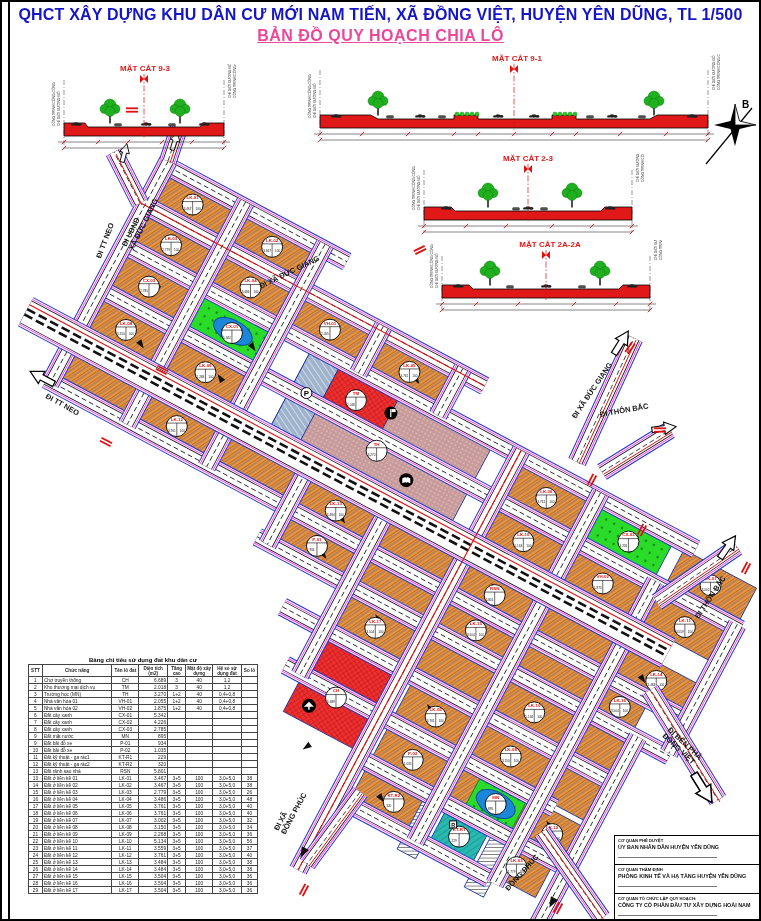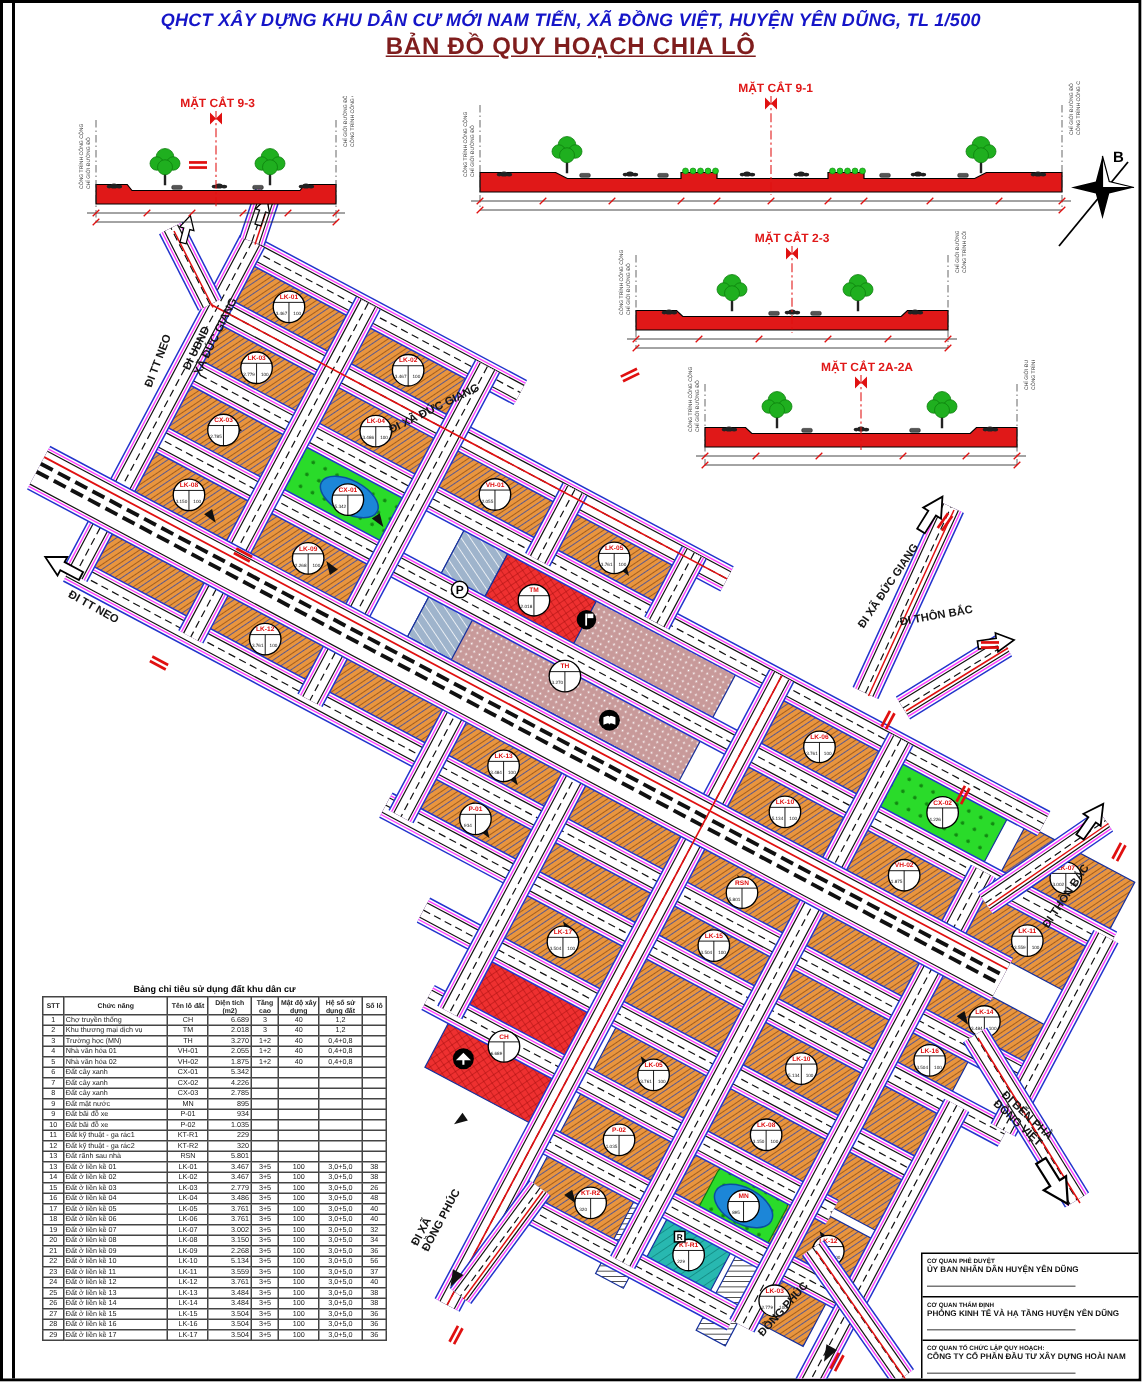--- a/index.html
+++ b/index.html
@@ -1,21 +1,21 @@
 <!DOCTYPE html>
 <html><head>
 <meta charset="utf-8">
 <style>
   html,body{margin:0;padding:0;background:#e8e8e8;}
   #page{position:relative;width:761px;height:921px;background:#fff;border:2px solid #000;
         box-sizing:border-box;overflow:hidden;font-family:"Liberation Sans",sans-serif;}
   #frame-left{position:absolute;left:6px;top:0;width:2px;height:921px;background:#000;}
   header{position:absolute;left:0;top:4px;width:100%;text-align:center;z-index:30;}
-  #title1{font-size:12px;font-weight:bold;color:#1515c8;letter-spacing:.2px;font-style:italic;}
-  #title2{font-size:16px;font-weight:bold;color:#7f1d1d;text-decoration:underline;margin-top:3px;letter-spacing:.5px;}
+  #title1{font-size:16px;font-weight:bold;color:#1515c8;letter-spacing:.2px;}
+  #title2{font-size:16px;font-weight:bold;color:#ec4899;text-decoration:underline;margin-top:3px;letter-spacing:.5px;}
   .xsec{position:absolute;z-index:20;}
   .xsec .xtitle{position:absolute;width:100%;text-align:center;top:0;font-size:8px;font-weight:bold;color:#e01818;}
   .xsec svg{position:absolute;left:0;top:0;}
   #map-svg{position:absolute;left:0;top:0;z-index:5;}
   .rlabel{position:absolute;z-index:25;font-size:7.5px;font-weight:bold;color:#151515;white-space:nowrap;
           transform-origin:0 50%;line-height:8px;}
   #compass{position:absolute;z-index:26;}
   #land-table{position:absolute;left:26px;top:654px;width:230px;z-index:28;background:#fff;}
   #land-table .tbl-title{font-size:6px;font-weight:bold;text-align:center;padding:1px 0;}
   #land-table table{border-collapse:collapse;width:100%;}
@@ -230,21 +230,21 @@
         <line x1="27.8" y1="74.2" x2="32.2" y2="69.8" stroke="#E01010" stroke-width="0.9"></line>
         <line x1="235.8" y1="74.2" x2="240.2" y2="69.8" stroke="#E01010" stroke-width="0.9"></line>
         <line x1="27.8" y1="80.2" x2="32.2" y2="75.8" stroke="#E01010" stroke-width="0.9"></line>
         <line x1="235.8" y1="80.2" x2="240.2" y2="75.8" stroke="#E01010" stroke-width="0.9"></line>
         <text x="26" y="56" font-size="3.4" fill="#333" transform="rotate(-90 26 56)">CHỈ GIỚI ĐƯỜNG ĐỎ</text>
         <text x="21" y="56" font-size="3.4" fill="#333" transform="rotate(-90 21 56)">CÔNG TRÌNH CÔNG CỘNG</text>
         <text x="245" y="28" font-size="3.4" fill="#333" transform="rotate(-90 245 28)">CHỈ GIỚI ĐƯỜNG ĐỎ</text>
         <text x="250" y="28" font-size="3.4" fill="#333" transform="rotate(-90 250 28)">CÔNG TRÌNH CÔNG CỘNG</text>
       </svg>
   </div>
-  <div class="xsec" id="xs2a" style="left:444px;top:238px;width:264px;height:80px">
+  <div class="xsec" id="xs2a" style="left:416px;top:238px;width:264px;height:80px">
     <div class="xtitle">MẶT CẮT 2A-2A</div>
     <svg width="264" height="80">
         <path d="M 24 58 L 24 45 L 51.04 45 L 55.2 49 L 200.8 49 L 204.96 45 L 232 45 L 232 58 Z" fill="#E01818" stroke="#000" stroke-width="0.8"></path>
         <rect x="71.2" y="32" width="1.6" height="13.5" fill="#222"></rect>
         <g fill="#1FAF1F" stroke="#0C7C0C" stroke-width="0.5">
       <circle cx="72" cy="27" r="6"></circle>
           <circle cx="66.5" cy="31" r="4.5"></circle>
       <circle cx="77.5" cy="31" r="4.5"></circle>
           <circle cx="72" cy="33.5" r="5"></circle>
         </g>

